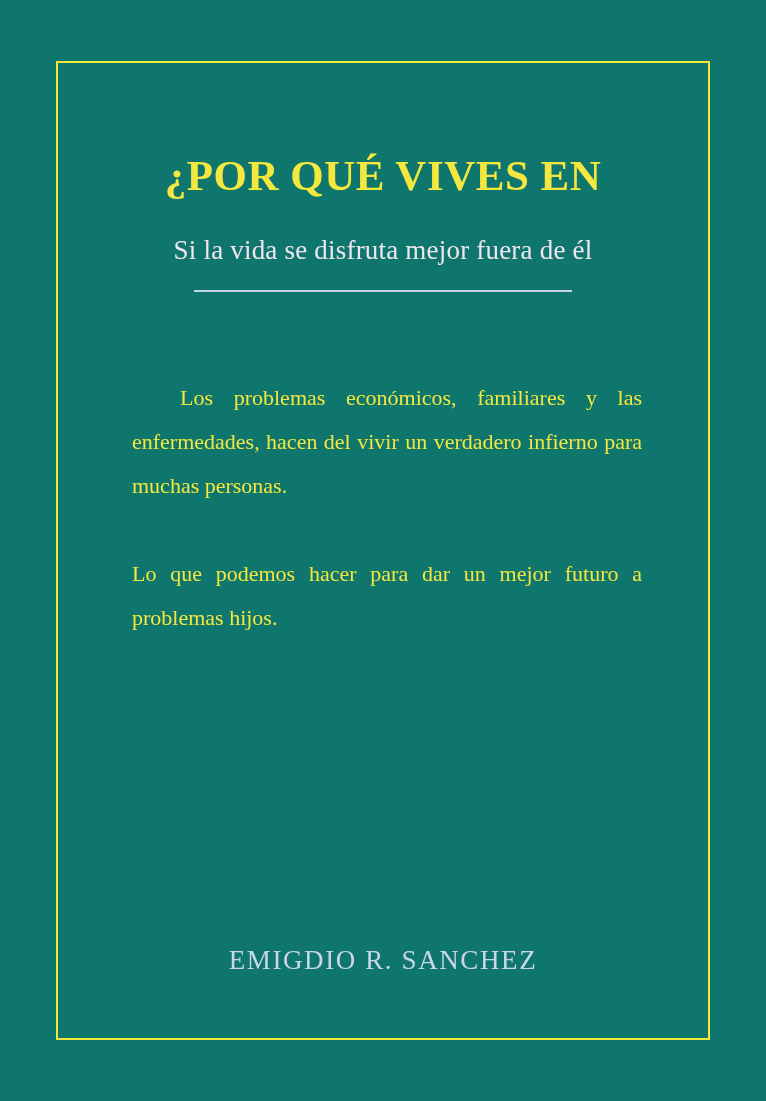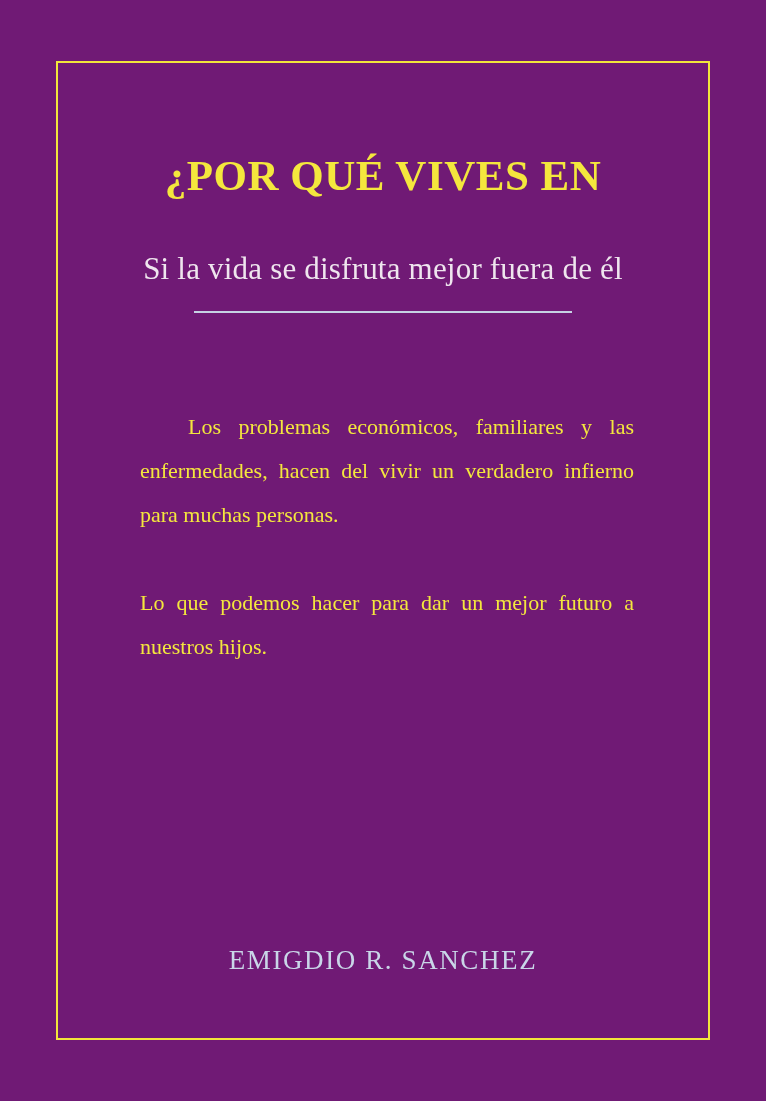--- a/index.html
+++ b/index.html
@@ -9,21 +9,21 @@
   }
   body {
     width: 766px;
     height: 1101px;
     font-family: "Liberation Serif", serif;
   }
   .cover {
     position: relative;
     width: 766px;
     height: 1101px;
-    background: #701a75;
+    background: #0f766e;
     box-sizing: border-box;
     overflow: hidden;
   }
   .cover-frame {
     position: absolute;
     left: 56px;
     top: 61px;
     right: 56px;
     bottom: 61px;
     border: 2px solid #F2E63B;
@@ -48,43 +48,43 @@
     font-family: "Liberation Serif", serif;
     font-weight: bold;
     font-size: 43px;
     line-height: 1.45;
     letter-spacing: 0.5px;
     margin: 0;
   }
   .subtitle {
     color: #EFE6EE;
     font-family: "Liberation Serif", serif;
-    font-size: 31px;
+    font-size: 27px;
     font-weight: normal;
     text-align: center;
-    margin-top: 44px;
+    margin-top: 28px;
     letter-spacing: 0.2px;
   }
   .rule {
     width: 66%;
     height: 2px;
     background: #C6D2E4;
     margin: 24px auto 0 auto;
   }
   .blurb {
     margin-top: 80px;
     color: #F4E73D;
     font-family: "Liberation Serif", serif;
     font-size: 22px;
     line-height: 2.0;
     text-align: justify;
     padding: 0 24px 0 32px;
   }
   .blurb p {
-    margin: 12px;
+    margin: 4px;
   }
   .blurb p.first {
     text-indent: 48px;
   }
   .blurb p.second {
     margin-top: 44px;
   }
   .spacer {
     flex: 1 1 auto;
   }
@@ -105,20 +105,20 @@
   <div class="content">
 
     <div class="title-block">
       <div class="title">¿POR QUÉ VIVES EN</div>
       <div class="subtitle">Si la vida se disfruta mejor fuera de él</div>
       <div class="rule"></div>
     </div>
 
     <div class="blurb">
       <p class="first">Los problemas económicos, familiares y las enfermedades, hacen del vivir un verdadero infierno para muchas personas.</p>
-      <p class="second">Lo que podemos hacer para dar un mejor futuro a nuestros hijos.</p>
+      <p class="second">Lo que podemos hacer para dar un mejor futuro a problemas hijos.</p>
     </div>
 
     <div class="spacer"></div>
 
     <div class="author">EMIGDIO R. SANCHEZ</div>
   </div>
 </div>
 
 </body></html>

